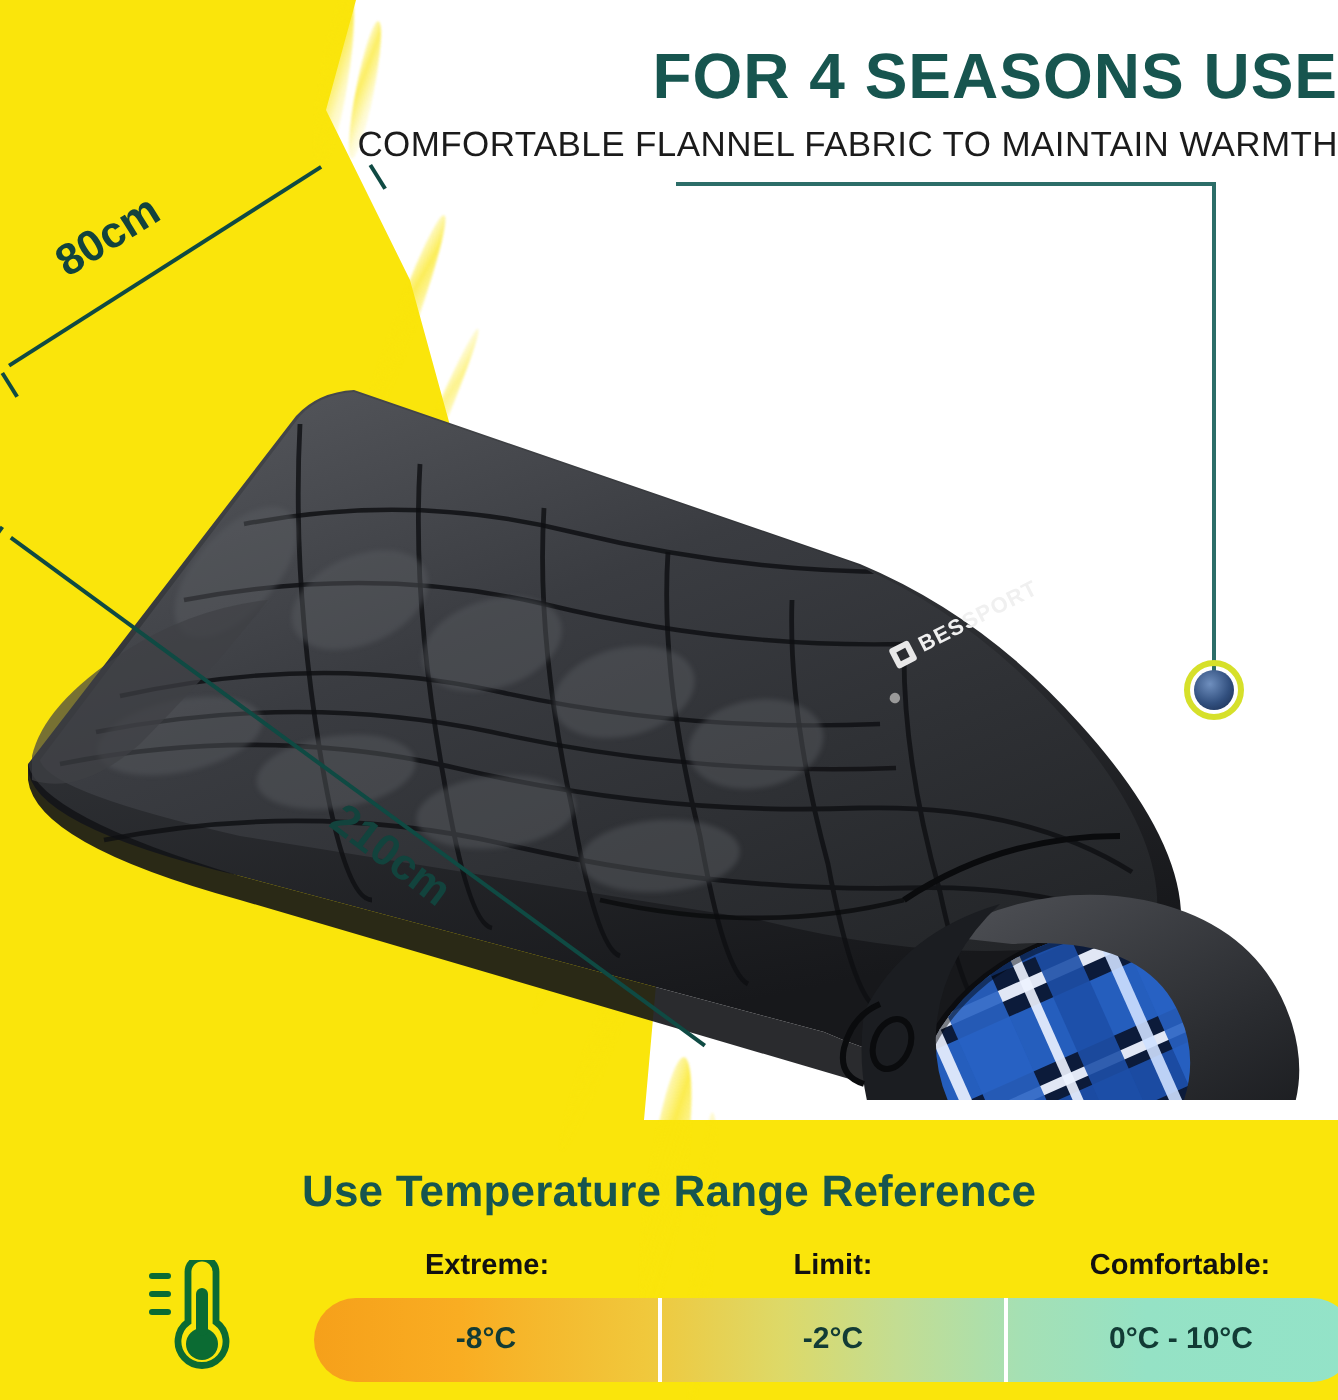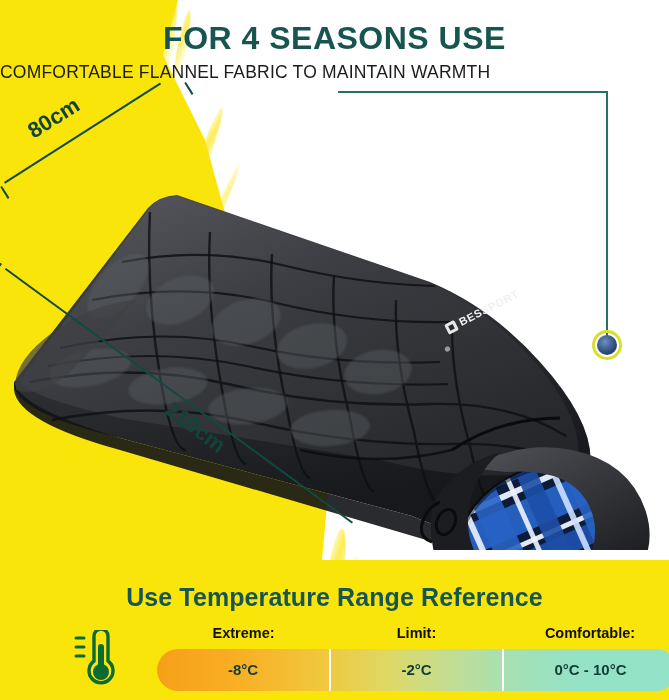--- a/index.html
+++ b/index.html
@@ -35,26 +35,26 @@
   .wisp4{left:228px;top:220px;width:12px;height:150px;transform:rotate(26deg);opacity:.85;}
   .wisp5{left:268px;top:330px;width:10px;height:150px;transform:rotate(29deg);opacity:.7;}
   .wisp6{left:300px;top:430px;width:13px;height:150px;transform:rotate(20deg);opacity:.8;}
   .wisp7{left:324px;top:528px;width:18px;height:130px;transform:rotate(8deg);opacity:.85;}
   .wisp8{left:346px;top:556px;width:10px;height:150px;transform:rotate(4deg);opacity:.55;}
   .wisp9{left:214px;top:160px;width:7px;height:110px;transform:rotate(23deg);opacity:.55;}
   .wisp10{left:288px;top:392px;width:7px;height:120px;transform:rotate(24deg);opacity:.5;}
 
   
   .headline{
-    position:absolute;left:0;top:20px;width:669px;text-align:center;
+    position:absolute;left:0;top:20px;width:669px;text-align:right;
     font-size:32px;font-weight:bold;letter-spacing:.5px;
     color:#17554f;
   }
   .subhead{
-    position:absolute;left:0;top:62px;width:669px;text-align:left;
+    position:absolute;left:0;top:62px;width:669px;text-align:right;
     font-size:17.5px;font-weight:normal;letter-spacing:.2px;
     color:#1b1b1b;
   }
 
   
   .callout-h{
     position:absolute;left:338px;top:91px;width:270px;height:2px;background:#2c6d68;
   }
   .callout-v{
     position:absolute;left:606px;top:91px;width:2px;height:250px;background:#2c6d68;
@@ -86,21 +86,21 @@
     transform:rotate(37deg);transform-origin:0 50%;
   }
 
   
   .bag-wrap{position:absolute;left:0;top:150px;width:669px;height:400px;}
   .bag-svg{position:absolute;left:0;top:0;}
 
   
   .temp-title{
     position:absolute;left:0;top:583px;width:669px;text-align:center;
-    font-size:25px;font-weight:bold;letter-spacing:.1px;color:#17554f;
+    font-size:22px;font-weight:bold;letter-spacing:.1px;color:#17554f;
   }
   .thermo{position:absolute;left:74px;top:630px;}
 
   .temp-zones{
     position:absolute;left:121px;top:625px;width:520px;height:70px;margin-left:36px;
   }
   .zone-labels{
     position:absolute;left:0;top:0;width:520px;height:20px;
   }
   .zone-label{

